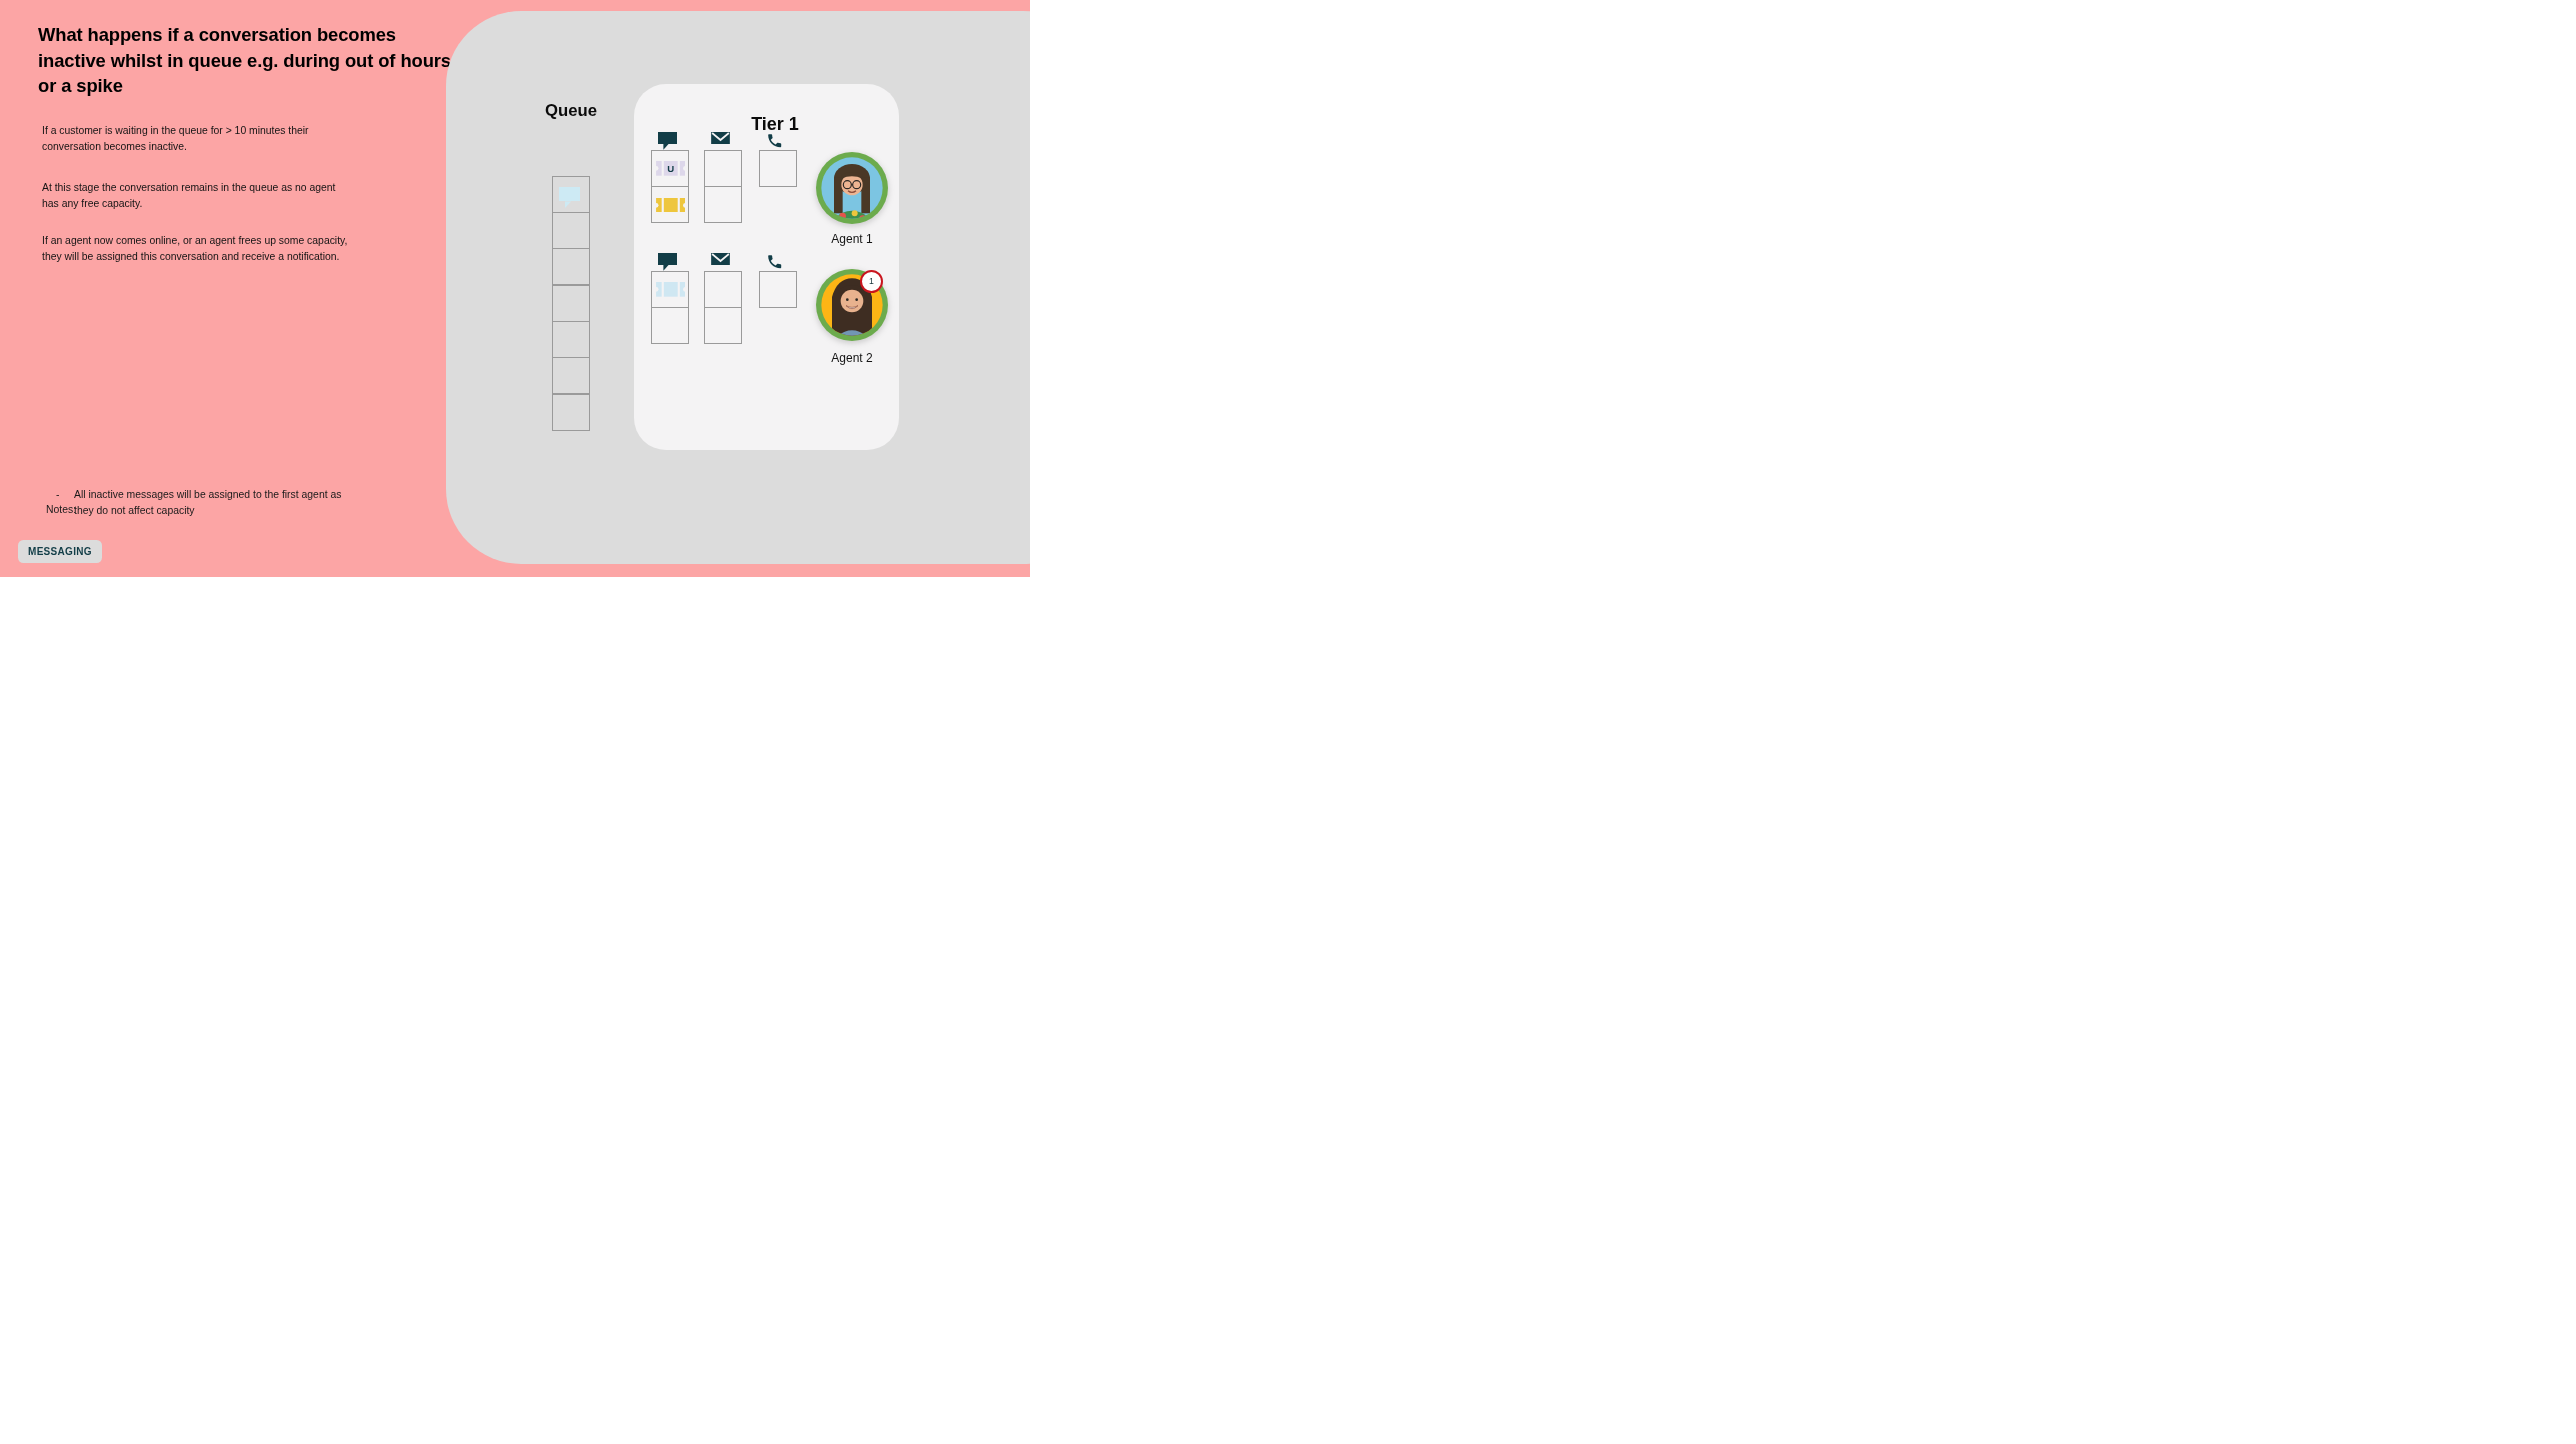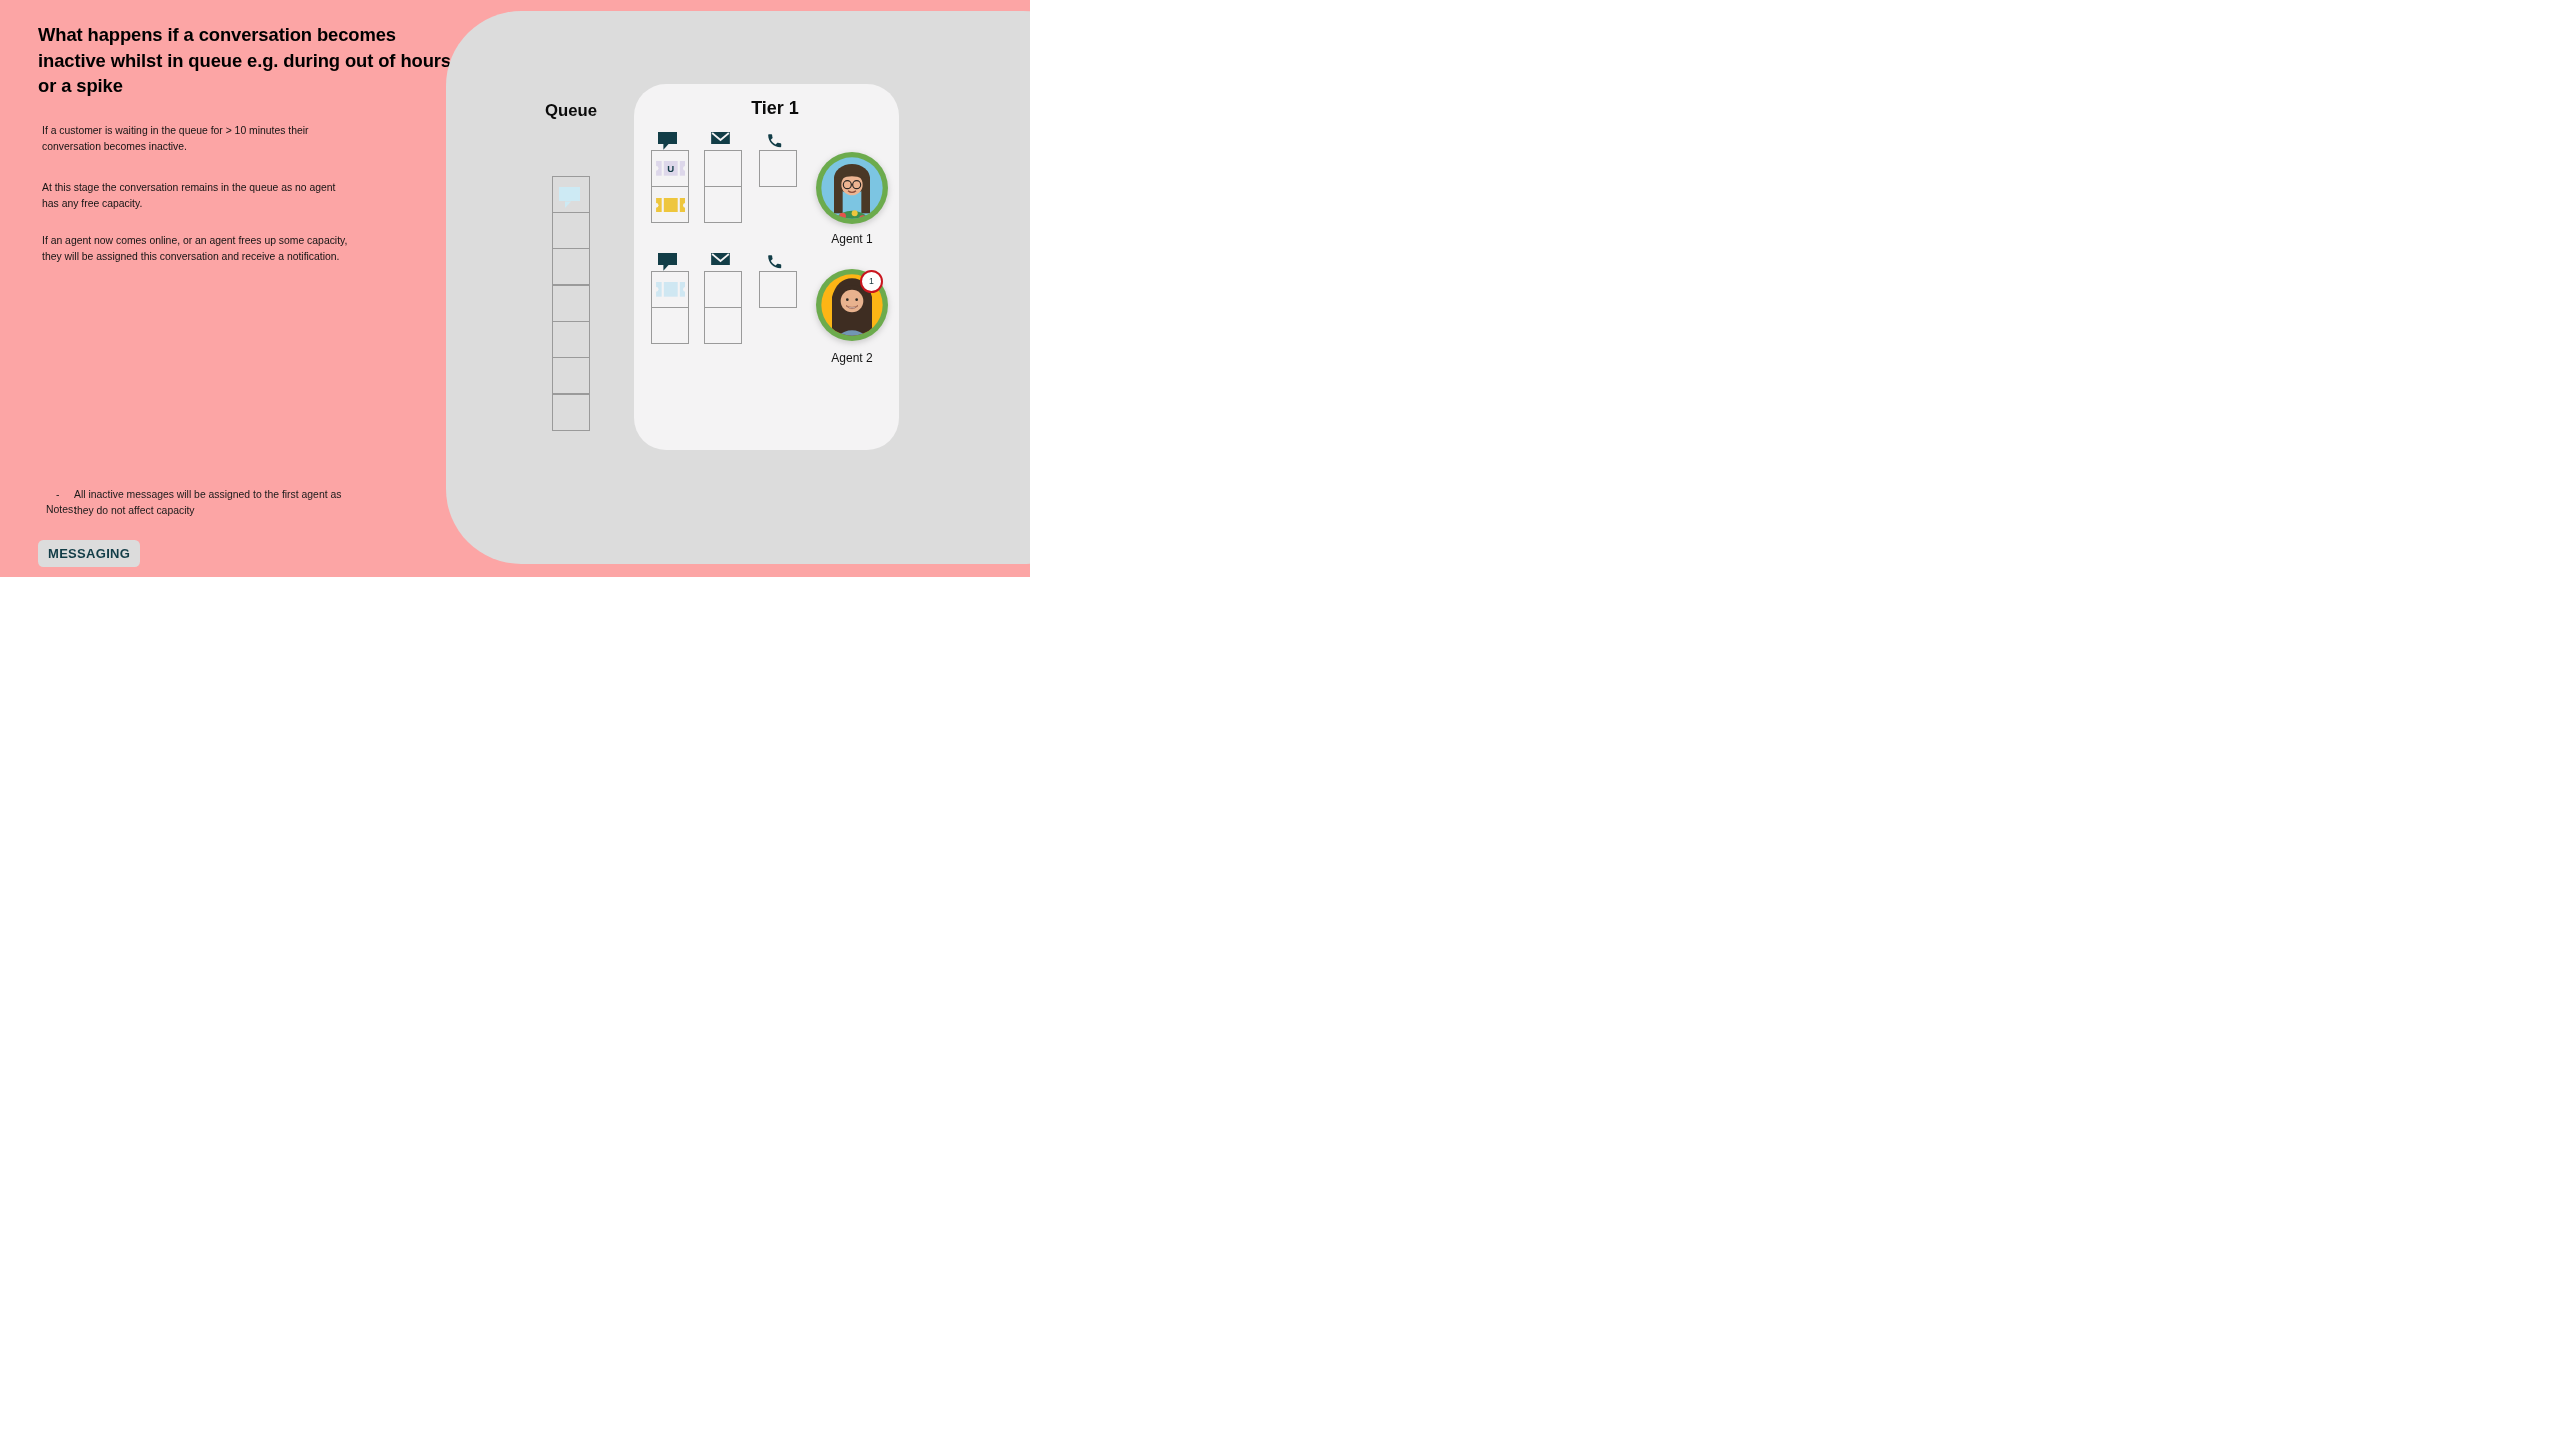--- a/index.html
+++ b/index.html
@@ -16,39 +16,39 @@
   .title{position:absolute;left:38px;top:22px;width:430px;font-size:18.4px;line-height:25.5px;
          font-weight:800;color:#000;letter-spacing:-0.1px;}
   .para{position:absolute;left:42px;font-size:10.4px;line-height:15.7px;color:#141414;}
   .p1{top:123px;width:316px;}
   .p2{top:180px;width:305px;}
   .p3{top:223px;width:319px;margin-top:10px;}
   .notes-label{position:absolute;left:46px;top:470px;font-size:10.4px;line-height:15.4px;margin-top:32px;}
   .notes-dash{position:absolute;left:56px;top:487px;font-size:10.4px;line-height:15.7px;}
   .notes-bullet{position:absolute;left:74px;top:487px;width:289px;font-size:10.4px;line-height:15.7px;}
   .tag{position:absolute;left:18px;top:540px;background:var(--container-gray);color:var(--teal);
-       font-size:13px;font-weight:bold;letter-spacing:0.3px;padding:6px 10px;border-radius:5.4px;margin-left:20px;}
+       font-size:10px;font-weight:bold;letter-spacing:0.3px;padding:6px 10px;border-radius:5.4px;}
 
   
   .board{position:absolute;left:446px;top:10.7px;width:652px;height:553px;background:var(--container-gray);
          border-radius:75px;}
   .queue-label{position:absolute;left:125px;top:90px;transform:translateX(-50%);
                font-size:16.7px;font-weight:800;color:#0b0b0b;white-space:nowrap;}
   .queue-col{position:absolute;left:106px;top:165px;width:38px;}
   .queue-cell{position:relative;width:38px;height:37px;border:0.7px solid var(--cell-border);}
   .queue-cell + .queue-cell{margin-top:-0.7px;}
 
   .speech-bubble{position:absolute;}
   .speech-bubble .body{position:absolute;left:0;top:0;width:100%;height:72%;}
   .speech-bubble .tail{position:absolute;}
 
   
   .panel{position:absolute;left:188px;top:73px;width:265px;height:366px;background:var(--panel);
          border-radius:32px;}
-  .panel-title{position:absolute;left:141px;top:14px;transform:translateX(-50%);
+  .panel-title{position:absolute;left:141px;top:30px;transform:translateX(-50%);
                font-size:18px;font-weight:800;color:#0b0b0b;white-space:nowrap;}
   .chan-group{position:absolute;left:0;top:0;width:100%;}
   .col{position:absolute;width:38px;}
   .chan-icon{position:relative;height:18px;color:var(--teal);}
   .slot{position:relative;width:38px;height:37px;border:0.7px solid var(--cell-border);}
   .slot + .slot{margin-top:-0.7px;}
   .ticket{position:absolute;left:4px;top:10.7px;width:29.5px;height:14.7px;}
   .ticket-lavender .seg{fill:var(--lavender);} 
   .ticket-yellow .seg{fill:var(--ticket-yellow);} 
   .ticket-cyan .seg{fill:var(--ticket-cyan);} 

